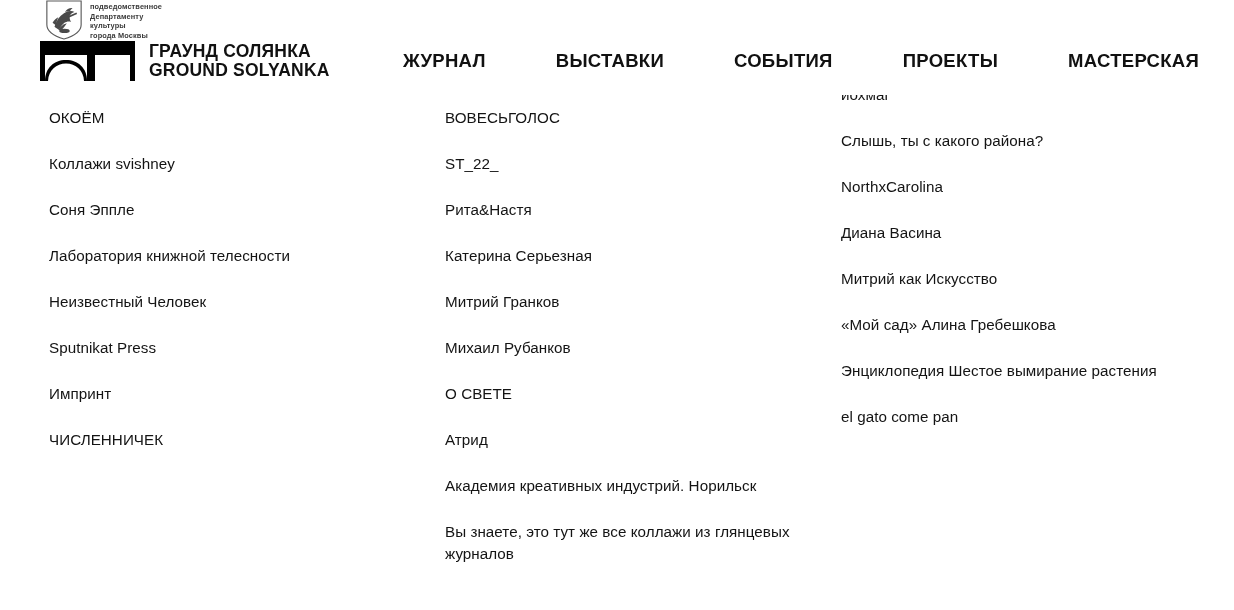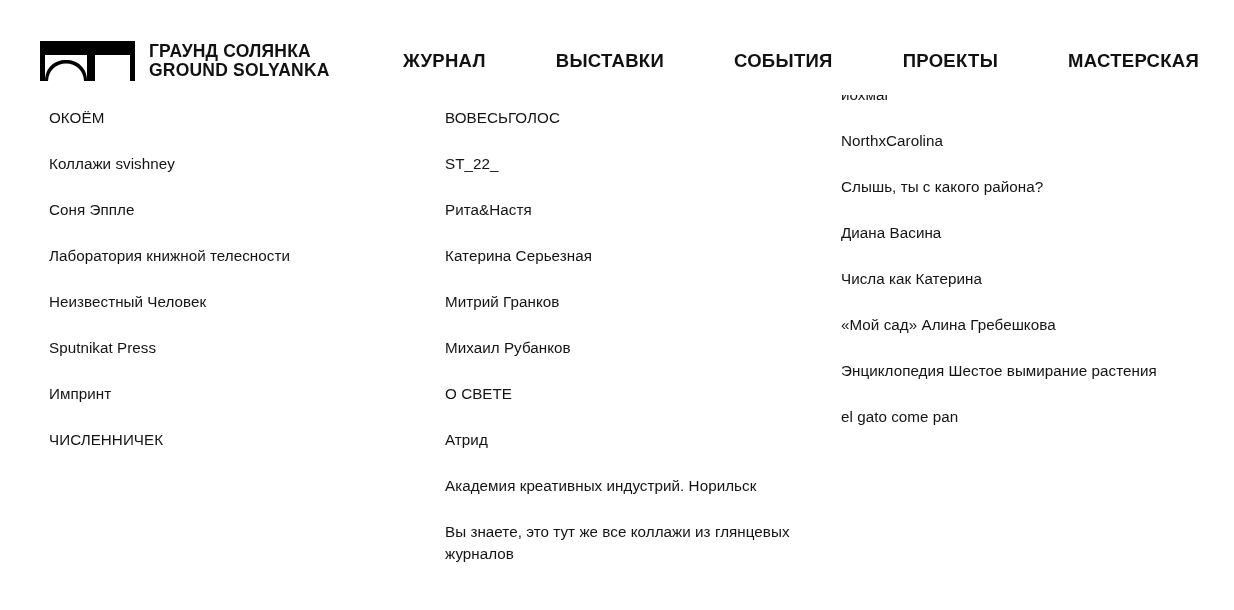--- a/index.html
+++ b/index.html
@@ -175,34 +175,53 @@
       <a class="entry" href="#">О СВЕТЕ</a>
       <a class="entry" href="#">Атрид</a>
       <a class="entry" href="#">Академия креативных индустрий. Норильск</a>
       <a class="entry" href="#">Вы знаете, это тут же все коллажи из глянцевых журналов</a>
     </div>
   </div>
 
   <div class="col col--3">
     <div class="col-inner">
       <a class="entry" href="#">йохмаг</a>
+      <a class="entry" href="#">Слышь, ты с какого района?</a>
       <a class="entry" href="#">NorthxCarolina</a>
-      <a class="entry" href="#">Слышь, ты с какого района?</a>
       <a class="entry" href="#">Диана Васина</a>
-      <a class="entry" href="#">Числа как Катерина</a>
+      <a class="entry" href="#">Митрий как Искусство</a>
       <a class="entry" href="#">«Мой сад» Алина Гребешкова</a>
       <a class="entry" href="#">Энциклопедия Шестое вымирание растения</a>
       <a class="entry" href="#">el gato come pan</a>
     </div>
   </div>
 
 </div>
 
 <header class="site-header">
 
+  <div class="gov-badge">
+    <svg class="gov-emblem" viewBox="0 0 40 42">
+      <path d="M2 1 H38 V26 C38 34 30 38 20 41 C10 38 2 34 2 26 Z" fill="#ffffff" stroke="#5a5a5a" stroke-width="1.2"></path>
+      <g fill="#4a4a4a">
+        <path d="M10 28 C12 22 15 17 20 14 C24 11.5 28 11 31 12.5 C29 13 27 14.5 26 16.5
+                 C25.5 19 26.5 21.5 27.5 23 C25 22 22.5 22.5 20.5 24 C18 26 16 28.5 15 31
+                 C13.5 30.5 11.8 29.6 10 28 Z"></path>
+        <path d="M21 12.5 C23 9.5 26 8 29 8.5 C27.5 9.8 26.5 11 26 12.3 C24.5 12 22.7 12.1 21 12.5 Z"></path>
+        <path d="M14 31.5 C16 28 19 25.5 23 24.5 C21.5 27 19.5 29.5 17 32 C16 32 15 31.8 14 31.5 Z"></path>
+        <path d="M8 24 C9.5 21 11.5 19 14 18 C13 20.5 12 23.5 11.5 26.5 C10.3 25.8 9 25 8 24 Z"></path>
+        <path d="M24 17 L33 13 L33.8 14.6 L25 18.6 Z"></path>
+        <ellipse cx="20.5" cy="32.5" rx="5.5" ry="2.2"></ellipse>
+      </g>
+    </svg>
+    <div class="gov-text">подведомственное
+Департаменту
+культуры
+города Москвы</div>
+  </div>
 
   <a class="brand" href="#">
     <svg class="brand-mark" viewBox="0 0 95 40">
       <path fill="#000000" fill-rule="evenodd" d="M0 0 H95 V40 H0 Z
                M4 10 A22 22 0 0 1 48 10 L48 40 L4 40 Z
                M54 14 H91 V40 H54 Z"></path>
       <path fill="#ffffff" d="M4 40 A22 22 0 0 1 48 40 Z"></path>
       <path fill="#ffffff" d="M54 14 H91 V40 H54 Z"></path>
       <path fill="#000000" d="M0 0 H95 V9 H0 Z"></path>
       <path fill="#000000" d="M0 0 H4 V40 H0 Z"></path>

